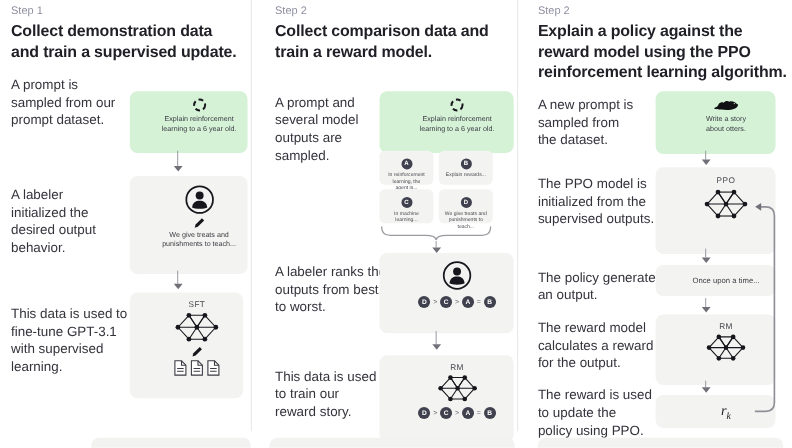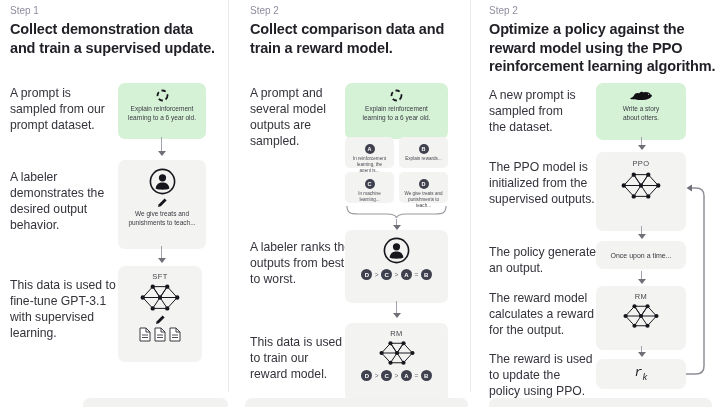--- a/index.html
+++ b/index.html
@@ -4,73 +4,73 @@
 <style>
   html,body{margin:0;padding:0;}
   body{width:720px;height:407px;position:relative;background:#ffffff;overflow:hidden;
        font-family:"Liberation Sans", sans-serif;}
   .abs{position:absolute;}
   .step-label{font-size:10px;color:#8e8ea0;white-space:pre;text-align:center;}
   .title{font-size:14.5px;font-weight:bold;color:#1f1f26;line-height:1.28;
          letter-spacing:-0.15px;white-space:pre;margin:0;}
   .side{font-size:12.2px;color:#33333b;line-height:1.32;white-space:pre;}
   .card{position:absolute;border-radius:7px;background:#f3f3f1;text-align:center;
-        display:flex;flex-direction:column;align-items:center;}
+        display:flex;flex-direction:column;align-items:center;padding-left:19px;}
   .card.green{background:#d5f2d7;}
   .tiny{font-size:6.5px;color:#3a3a42;line-height:1.35;white-space:pre;}
   .mlabel{font-size:7.5px;color:#47474f;letter-spacing:0.4px;}
   .rank{display:flex;justify-content:center;align-items:center;gap:2.5px;}
   .circle{width:11px;height:11px;border-radius:50%;background:#40414f;color:#fff;
           font-size:6px;font-weight:bold;display:inline-flex;align-items:center;justify-content:center;}
   .sep{font-size:6.5px;color:#6a6a72;}
   .ocard{position:absolute;width:49px;height:31px;border-radius:5px;background:#f3f3f1;text-align:center;}
   .ocard .circle{width:10px;height:10px;font-size:5.5px;margin-top:3px;}
   .snippet{font-size:4.6px;color:#4a4a52;line-height:1.3;white-space:pre;margin-top:1px;}
   .varrow{position:absolute;width:9px;}
   .varrow .shaft{position:absolute;left:3.8px;top:0;width:1.4px;height:calc(100% - 5px);background:#a2a2aa;}
   .varrow .head{position:absolute;left:0.6px;bottom:0;width:0;height:0;
     border-left:4px solid transparent;border-right:4px solid transparent;border-top:5px solid #707078;}
   .divider{position:absolute;top:0;width:1px;height:392px;background:#e9e9ea;}
   .bottombar{position:absolute;top:398px;height:9px;background:#f2f2f0;border-radius:7px 7px 0 0;}
-  .rk{font-size:13px;font-family:Liberation Mono, monospace;font-style:italic;color:#202027;}
+  .rk{font-size:13px;font-family:Liberation Serif, serif;font-style:italic;color:#202027;}
   .rk sub{font-size:9px;font-style:italic;}
   .once{font-size:7px;color:#3a3a42;}
   svg{display:block;}
 </style>
 </head>
 <body>
 
 <div class="divider" style="left:228px"></div>
 <div class="divider" style="left:470px"></div>
 
 <div class="abs step-label" style="left:10px;top:5px">Step 1</div>
 <h2 class="abs title" style="left:10px;top:20px">Collect demonstration data
 and train a supervised update.</h2>
 
-<div class="abs side" style="left:10px;top:85px">A prompt is
+<div class="abs side" style="left:10px;top:69px">A prompt is
 sampled from our
 prompt dataset.</div>
 
 <div class="card green" style="left:118px;top:83px;width:88px;height:50px;padding-top:6px">
   <span>
     <svg width="13" height="13" viewBox="0 0 13 13">
         <circle cx="6.5" cy="6.5" r="5" fill="none" stroke="#16161c" stroke-width="1.8" stroke-dasharray="4.4 2.9"></circle>
       </svg>
   </span>
   <div class="tiny" style="margin-top:3px">Explain reinforcement
 learning to a 6 year old.</div>
 </div>
 
 <div class="varrow" style="left:157px;top:137px;height:19px">
     <div class="shaft"></div>
     <div class="head"></div>
   </div>
 
 <div class="abs side" style="left:10px;top:169px">A labeler
-demonstrates the
+initialized the
 desired output
 behavior.</div>
 
 <div class="card" style="left:118px;top:160px;width:88px;height:81px;padding-top:8px">
   <span>
     <svg width="27" height="27" viewBox="0 0 27 27">
       <circle cx="13.5" cy="13.5" r="12.1" fill="none" stroke="#16161c" stroke-width="1.6"></circle>
       <circle cx="13.5" cy="9.8" r="3.6" fill="#16161c"></circle>
       <path d="M6.6,20.6 C7.2,15.8 10,14.4 13.5,14.4 C17,14.4 19.8,15.8 20.4,20.6 C18.5,22.2 8.5,22.2 6.6,20.6 Z" fill="#16161c"></path>
     </svg>
@@ -226,21 +226,21 @@
   </div>
 </div>
 
 <div class="varrow" style="left:392px;top:301px;height:17px">
     <div class="shaft"></div>
     <div class="head"></div>
   </div>
 
 <div class="abs side" style="left:250px;top:334px">This data is used
 to train our
-reward model.</div>
+reward story.</div>
 
 <div class="card" style="left:345px;top:323px;width:103px;height:73px;padding-top:6px">
   <div class="mlabel">RM</div>
   <span style="margin-top:2px">
     <svg width="36" height="26" viewBox="0 0 44 32">
       <g stroke="#16161c" stroke-width="1.2">
         <line x1="3" y1="16" x2="14" y2="4"></line>
           <line x1="14" y1="4" x2="30" y2="4"></line>
           <line x1="30" y1="4" x2="41" y2="16"></line>
         <line x1="41" y1="16" x2="30" y2="28"></line>
@@ -268,21 +268,21 @@
     <span class="sep">&gt;</span>
     <span class="circle">C</span>
     <span class="sep">&gt;</span>
     <span class="circle">A</span>
     <span class="sep">=</span>
     <span class="circle">B</span>
   </div>
 </div>
 
 <div class="abs step-label" style="left:489px;top:5px">Step 2</div>
-<h2 class="abs title" style="left:489px;top:20px">Optimize a policy against the
+<h2 class="abs title" style="left:489px;top:20px">Explain a policy against the
 reward model using the PPO
 reinforcement learning algorithm.</h2>
 
 <div class="abs side" style="left:489px;top:87px">A new prompt is
 sampled from
 the dataset.</div>
 
 <div class="card green" style="left:596px;top:83px;width:90px;height:50px;padding-top:7px">
   <span>
     <svg width="24" height="12" viewBox="0 0 24 12">

